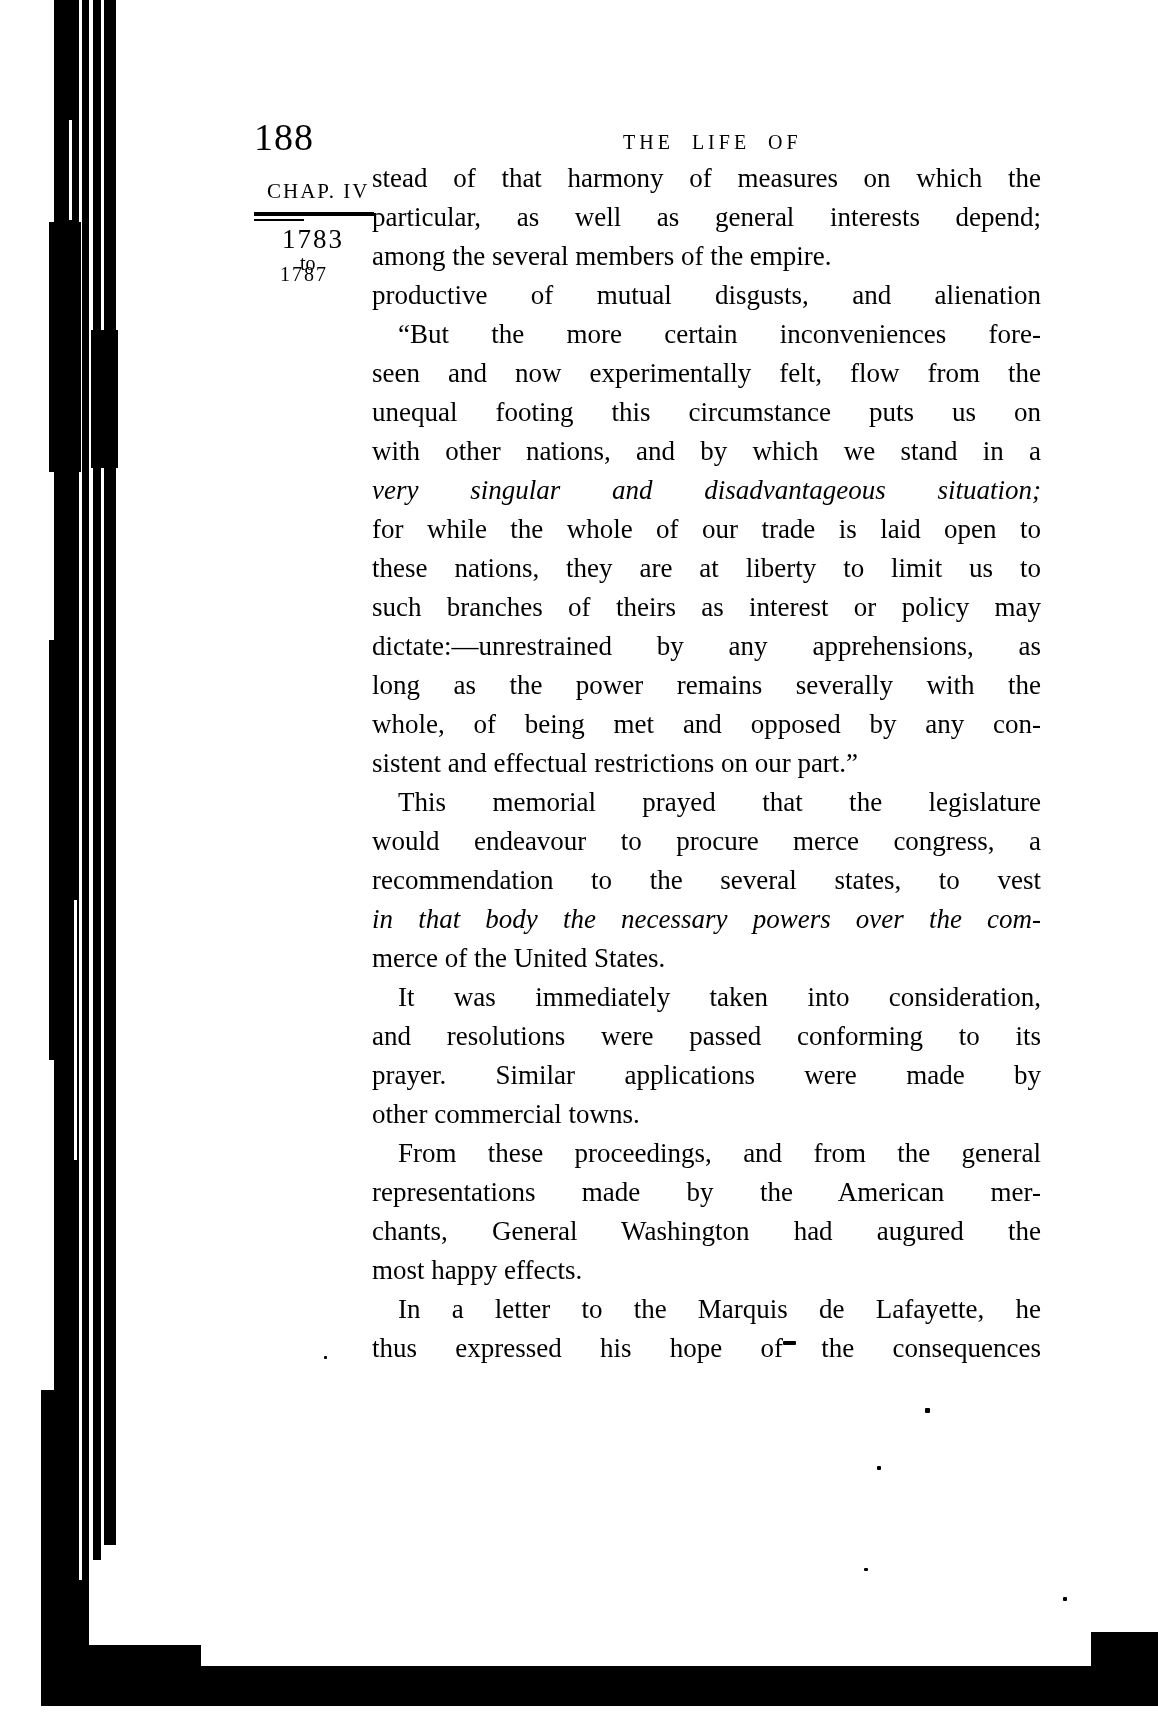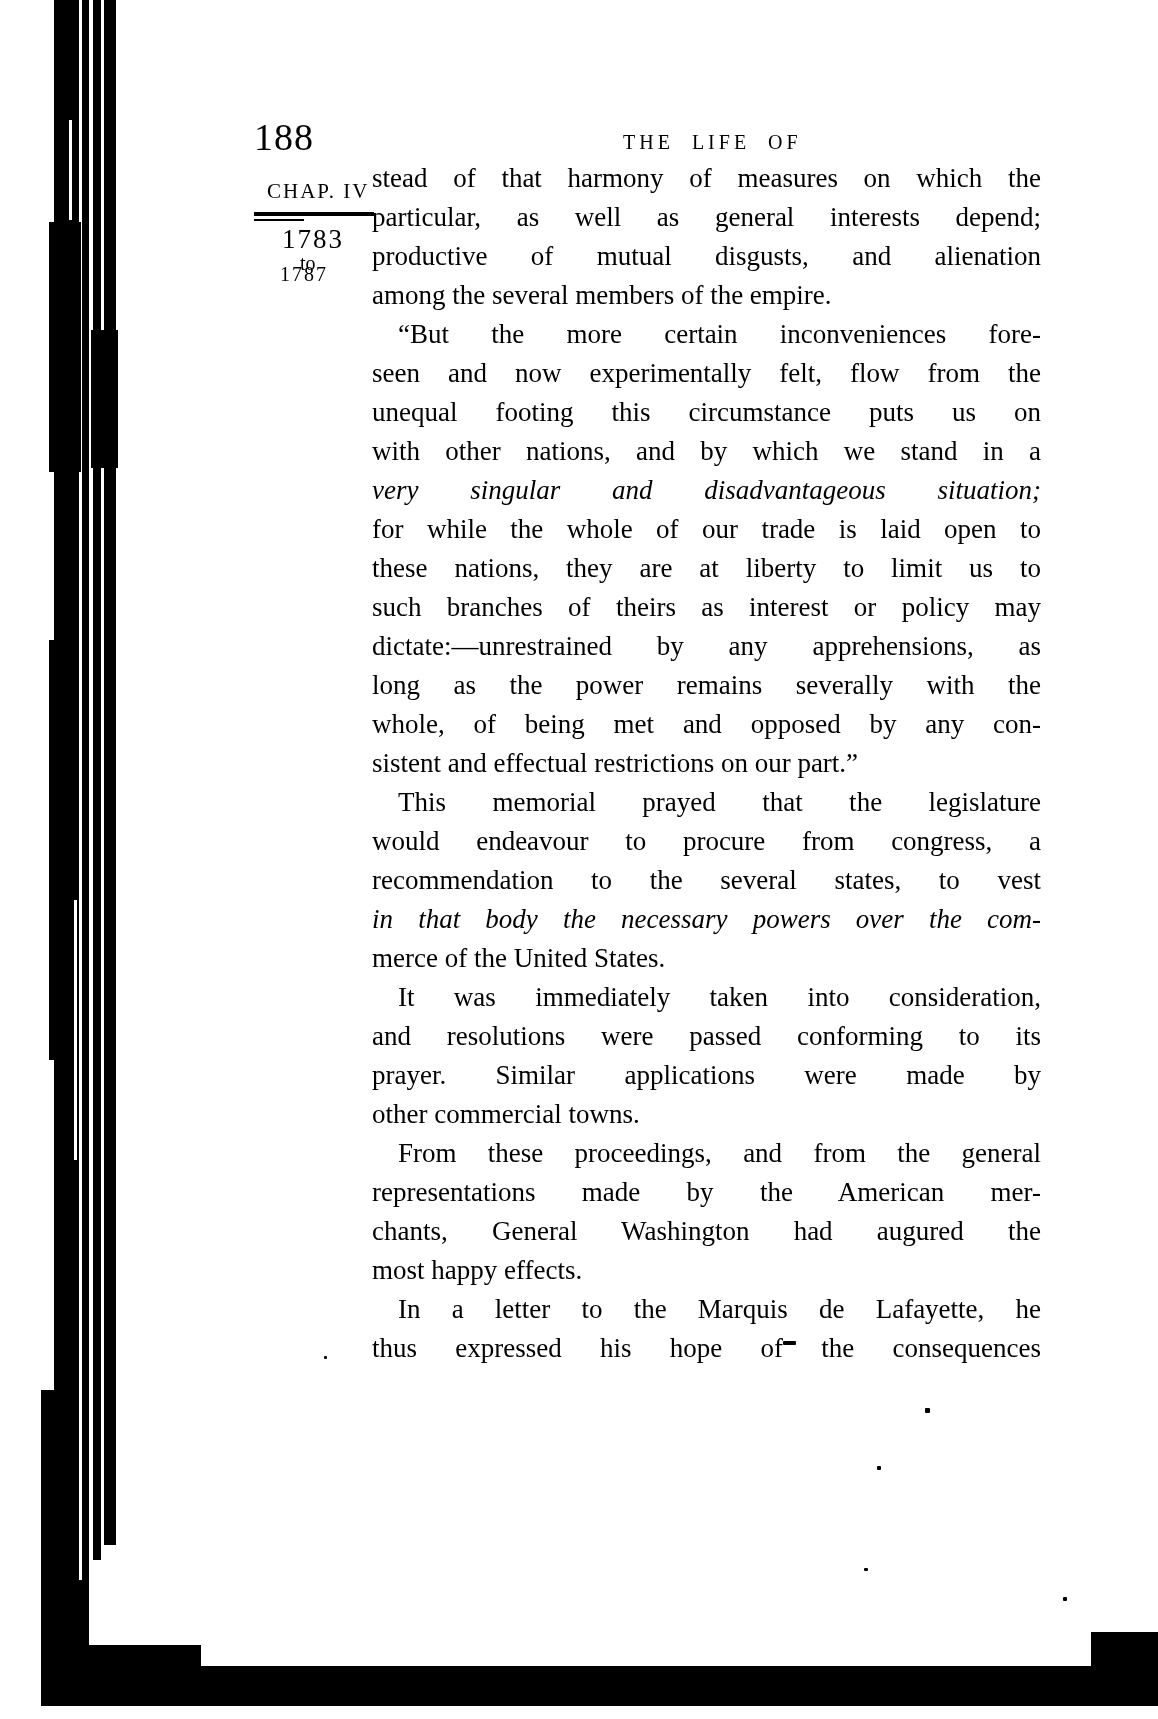--- a/index.html
+++ b/index.html
@@ -94,36 +94,36 @@
   <div class="chap">CHAP. IV</div>
   <div class="chap-rule"></div>
   <div class="chap-rule2"></div>
   <div class="date-a">1783</div>
   <div class="date-to">to</div>
   <div class="date-b">1787</div>
 
   <div class="body-col" id="body-col">
       <div class="tline">stead of that harmony of measures on which the</div>
       <div class="tline">particular, as well as general interests depend;</div>
+      <div class="tline pend">among the several members of the empire.</div>
       <div class="tline">productive of mutual disgusts, and alienation</div>
-      <div class="tline pend">among the several members of the empire.</div>
       <div class="tline ind">“But the more certain inconveniences fore-</div>
       <div class="tline">seen and now experimentally felt, flow from the</div>
       <div class="tline">unequal footing this circumstance puts us on</div>
       <div class="tline">with other nations, and by which we stand in a</div>
       <div class="tline ital">very singular and disadvantageous situation;</div>
       <div class="tline">for while the whole of our trade is laid open to</div>
       <div class="tline">these nations, they are at liberty to limit us to</div>
       <div class="tline">such branches of theirs as interest or policy may</div>
       <div class="tline">dictate:—unrestrained by any apprehensions, as</div>
       <div class="tline">long as the power remains severally with the</div>
       <div class="tline">whole, of being met and opposed by any con-</div>
       <div class="tline pend">sistent and effectual restrictions on our part.”</div>
       <div class="tline ind">This memorial prayed that the legislature</div>
-      <div class="tline">would endeavour to procure from congress, a</div>
+      <div class="tline">would endeavour to procure merce congress, a</div>
       <div class="tline">recommendation to the several states, to vest</div>
       <div class="tline ital">in that body the necessary powers over the com-</div>
       <div class="tline pend">merce of the United States.</div>
       <div class="tline ind">It was immediately taken into consideration,</div>
       <div class="tline">and resolutions were passed conforming to its</div>
       <div class="tline">prayer.  Similar applications were made by</div>
       <div class="tline pend">other commercial towns.</div>
       <div class="tline ind">From these proceedings, and from the general</div>
       <div class="tline">representations made by the American mer-</div>
       <div class="tline">chants, General Washington had augured the</div>

